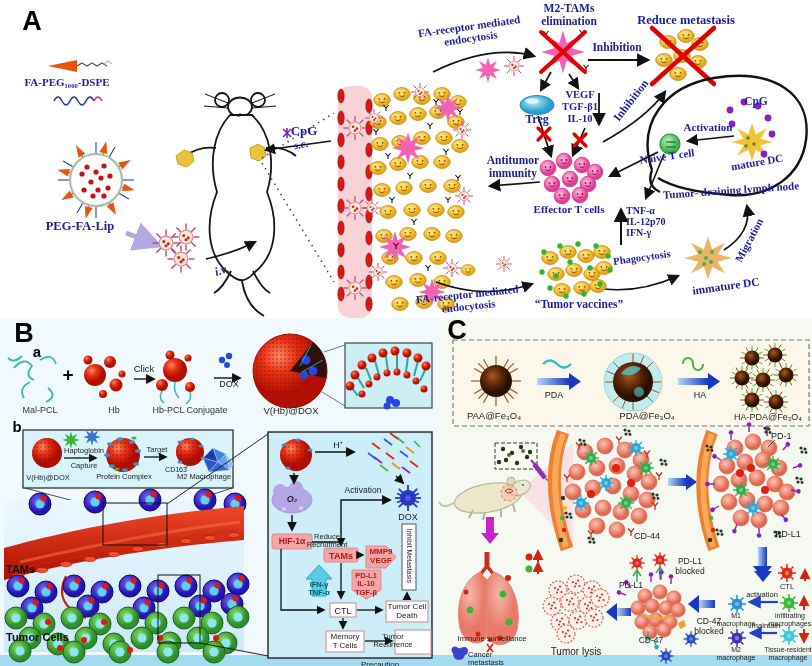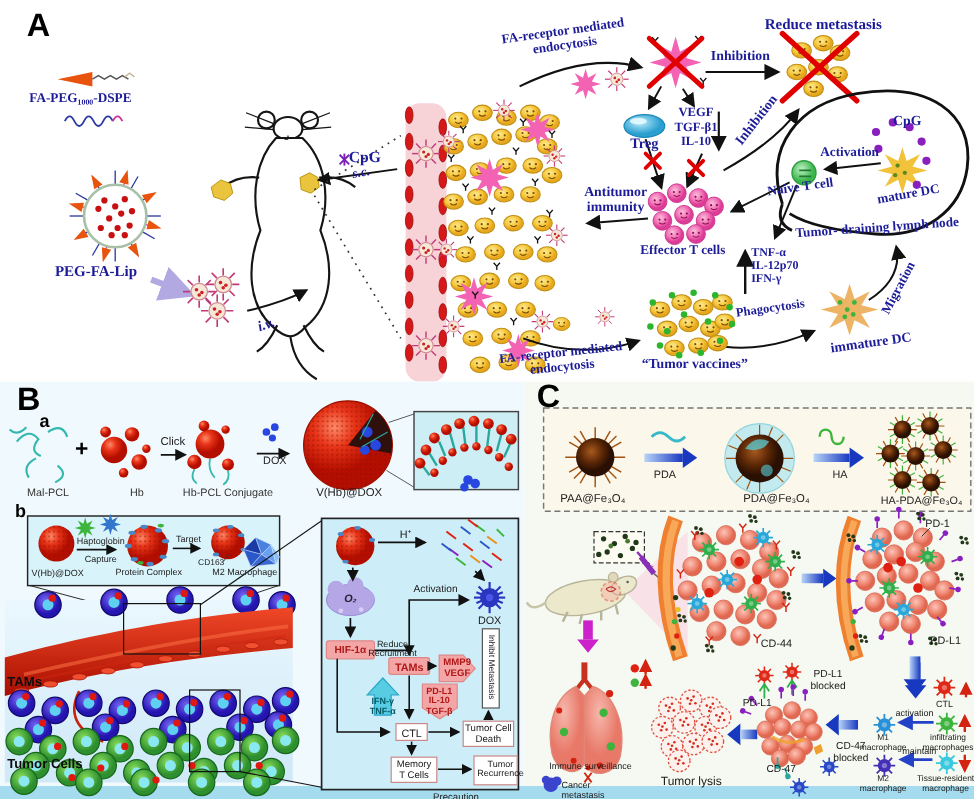--- a/index.html
+++ b/index.html
@@ -1187,20 +1187,21 @@
     </g>
   </svg>
 
   <div class="L ptag" style="left:12px;top:6px;width:40px;font-size:27px">A</div>
   <div class="L na" style="left:16px;top:76px;width:102px;font-size:11px">FA-PEG₁₀₀₀-DSPE</div>
   <div class="L na" style="left:32px;top:219px;width:96px;font-size:12.5px">PEG-FA-Lip</div>
   <div class="L na it" style="left:202px;top:264px;width:40px;font-size:12px;transform:rotate(-18deg)">i.v.</div>
   <div class="L na" style="left:284px;top:124px;width:40px;font-size:13px">CpG</div>
   <div class="L na it" style="left:284px;top:138px;width:34px;font-size:11px;transform:rotate(-10deg)">s.c.</div>
   <div class="L na" style="left:410px;top:20px;width:120px;font-size:11px;transform:rotate(-8deg)">FA-receptor mediated endocytosis</div>
+  <div class="L na" style="left:524px;top:2px;width:90px;font-size:11.5px">M2-TAMs elimination</div>
   <div class="L na" style="left:588px;top:41px;width:58px;font-size:11.5px">Inhibition</div>
   <div class="L na" style="left:634px;top:13px;width:104px;font-size:12.5px">Reduce metastasis</div>
   <div class="L na" style="left:516px;top:113px;width:42px;font-size:12px">Treg</div>
   <div class="L na" style="left:558px;top:89px;width:44px;font-size:10.5px">VEGF
 TGF-β1
 IL-10</div>
   <div class="L na" style="left:598px;top:94px;width:66px;font-size:11.5px;transform:rotate(-52deg)">Inhibition</div>
   <div class="L na" style="left:481px;top:154px;width:64px;font-size:11.5px">Antitumor immunity</div>
   <div class="L na" style="left:526px;top:203px;width:86px;font-size:11px">Effector T cells</div>
   <div class="L na" style="left:628px;top:150px;width:78px;font-size:11px;transform:rotate(-8deg)">Naive T cell</div>
@@ -1251,21 +1252,21 @@
 TGF-β</div>
   <div class="L te" style="left:304px;top:581px;width:30px;font-size:7.5px">IFN-γ
 TNF-α</div>
   <div class="L fl" style="left:328px;top:606px;width:30px;font-size:9px;font-weight:normal">CTL</div>
   <div class="L fl" style="left:376px;top:552px;width:66px;font-size:7px;font-weight:normal;transform:rotate(90deg)">Inhibit Metastasis</div>
   <div class="L fl" style="left:384px;top:603px;width:46px;font-size:8px;font-weight:normal">Tumor Cell
 Death</div>
   <div class="L fl" style="left:324px;top:633px;width:42px;font-size:8px;font-weight:normal">Memory
 T Cells</div>
   <div class="L fl" style="left:356px;top:661px;width:48px;font-size:8px;font-weight:normal">Precaution</div>
-  <div class="L fl" style="left:396px;top:633px;width:42px;font-size:7.5px;font-weight:normal">Tumor
+  <div class="L fl" style="left:372px;top:633px;width:42px;font-size:7.5px;font-weight:normal">Tumor
 Recurrence</div>
 
   <div class="L ptag" style="left:437px;top:315px;width:40px;font-size:27px">C</div>
   <div class="L fl" style="left:464px;top:411px;width:60px;font-size:9.5px;font-weight:normal;color:#222">PAA@Fe₃O₄</div>
   <div class="L fl" style="left:538px;top:390px;width:32px;font-size:9px;font-weight:normal;color:#222">PDA</div>
   <div class="L fl" style="left:612px;top:411px;width:70px;font-size:9.5px;font-weight:normal;color:#222">PDA@Fe₃O₄</div>
   <div class="L fl" style="left:686px;top:390px;width:28px;font-size:9px;font-weight:normal;color:#222">HA</div>
   <div class="L fl" style="left:726px;top:412px;width:84px;font-size:9px;font-weight:normal;color:#222">HA-PDA@Fe₃O₄</div>
   <div class="L fl tl" style="left:771px;top:431px;width:32px;font-size:9px;font-weight:normal">PD-1</div>
   <div class="L fl" style="left:628px;top:531px;width:38px;font-size:9px;font-weight:normal">CD-44</div>

